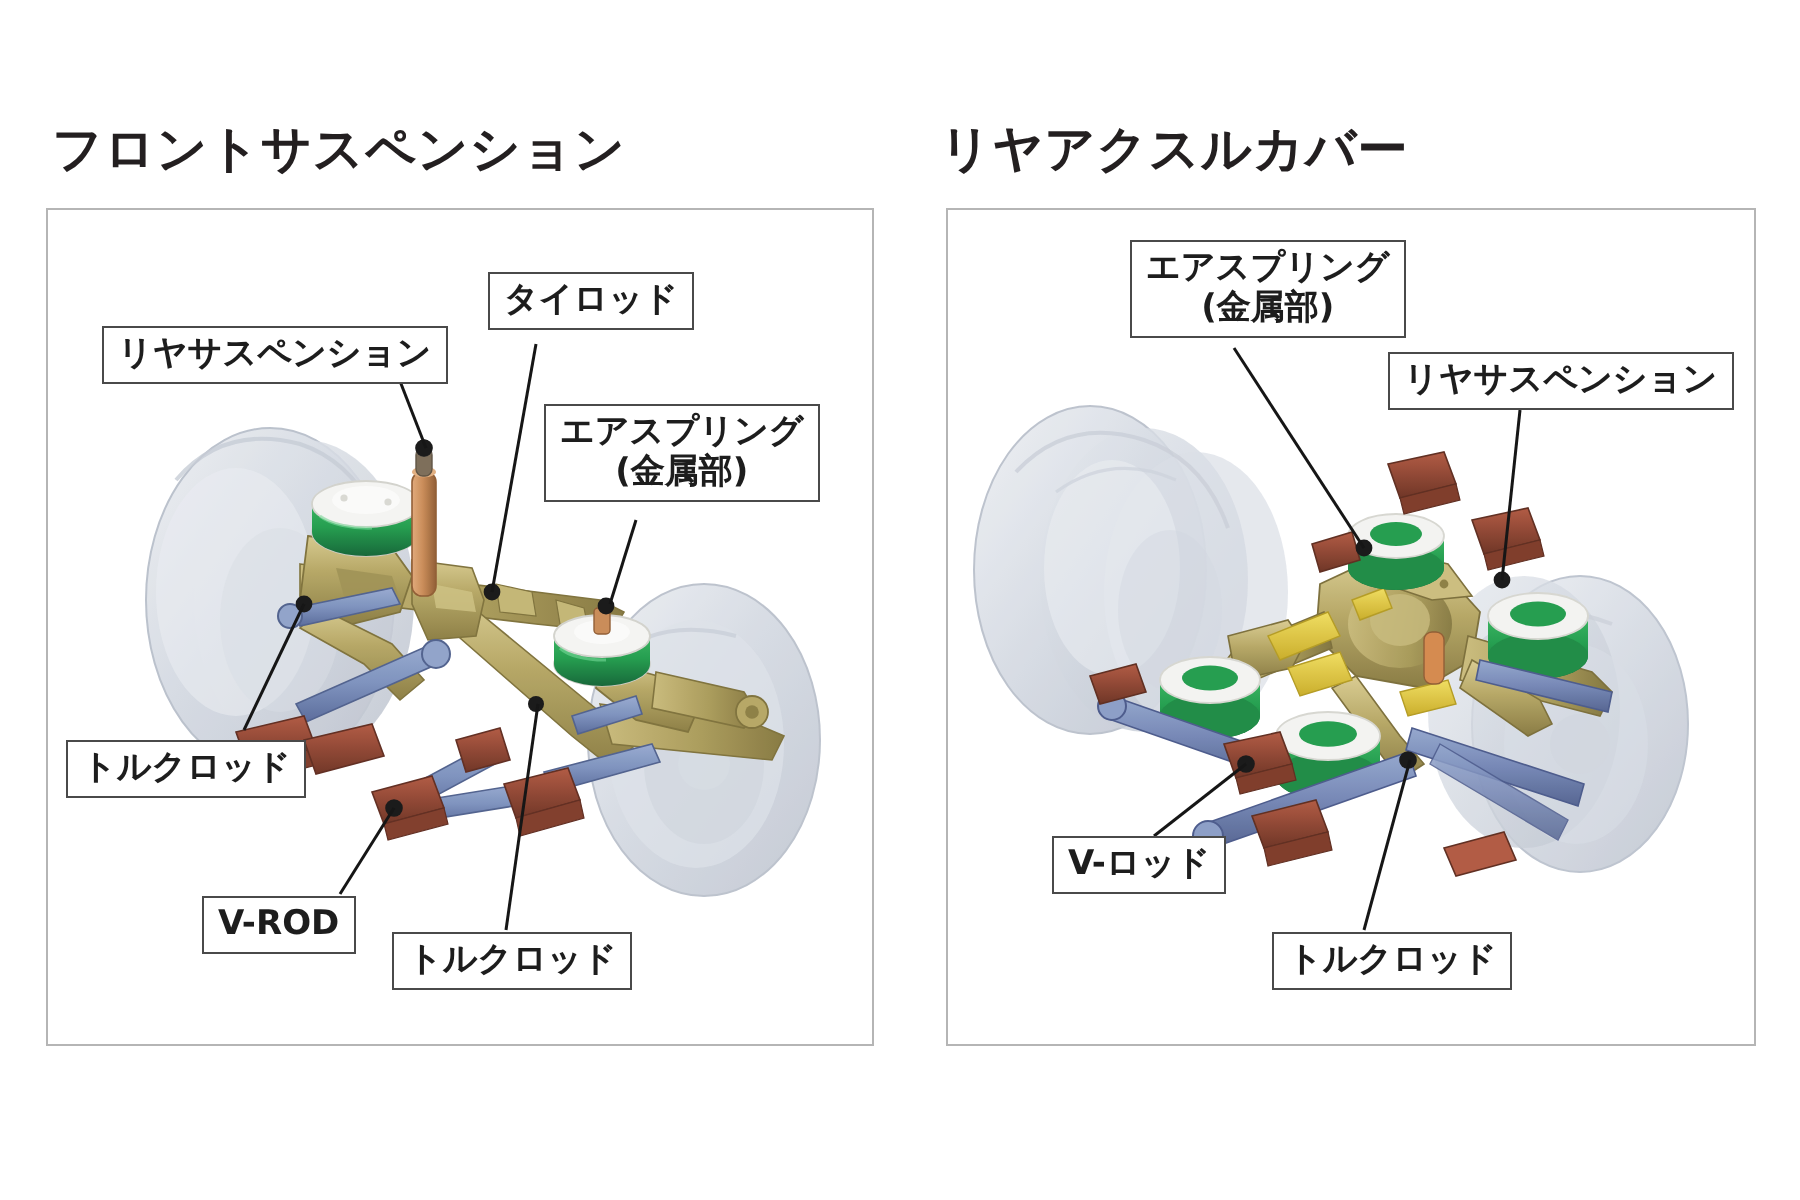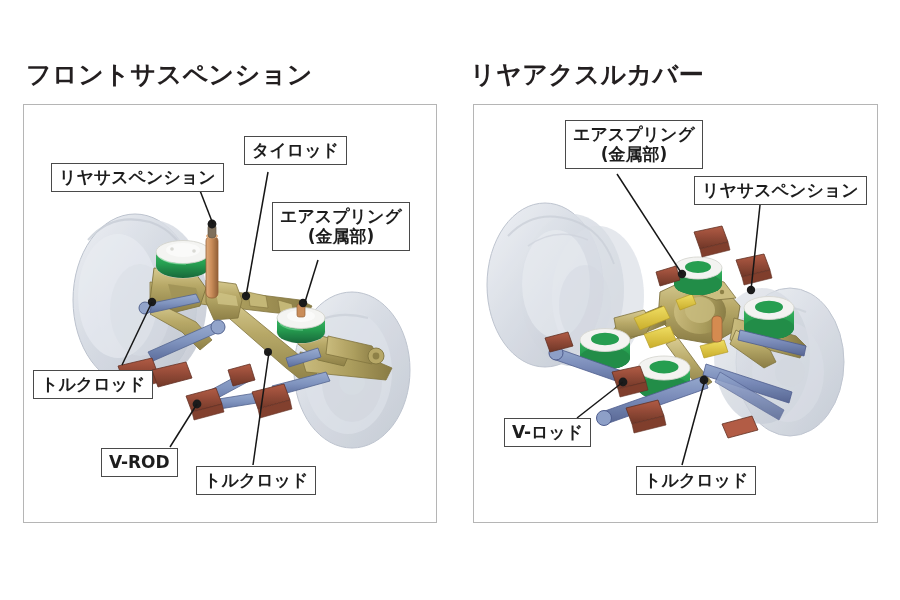--- a/index.html
+++ b/index.html
@@ -412,18 +412,18 @@
       </g>
     </svg>
 
     <div class="callout two-line" style="left:565px;top:120px;">
       <span>エアスプリング</span>
       <span class="l2">(金属部)</span>
     </div>
 
     <div class="callout" style="left:694px;top:176px;">リヤサスペンション</div>
 
-    <div class="callout" style="left:504px;top:418px;">V-ロッド</div>
+    <div class="callout" style="left:526px;top:418px;">V-ロッド</div>
 
     <div class="callout" style="left:636px;top:466px;">トルクロッド</div>
   </div>
 
 </div>
 
 </body></html>

